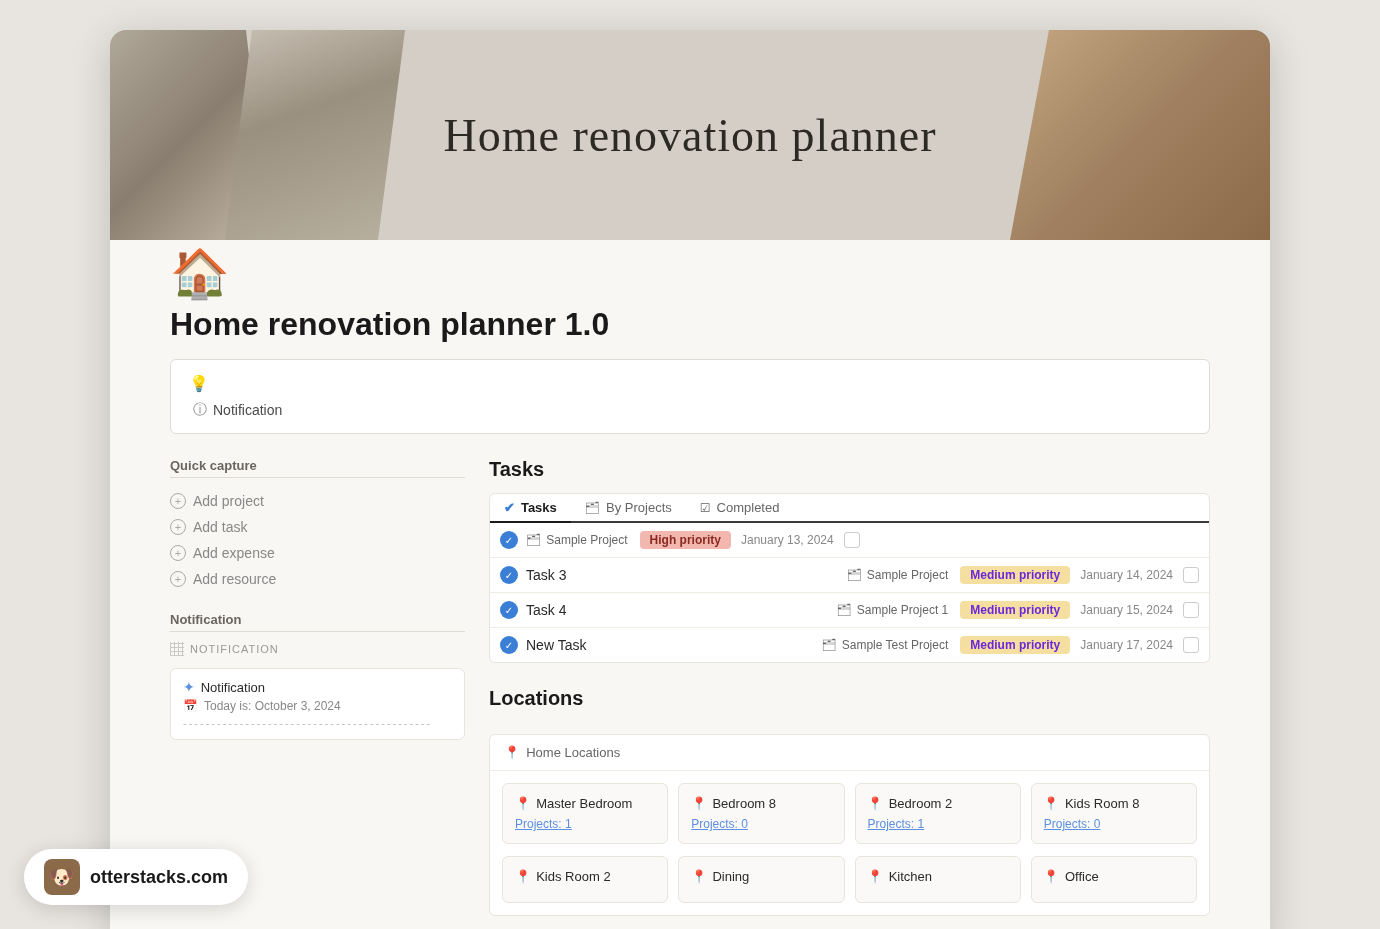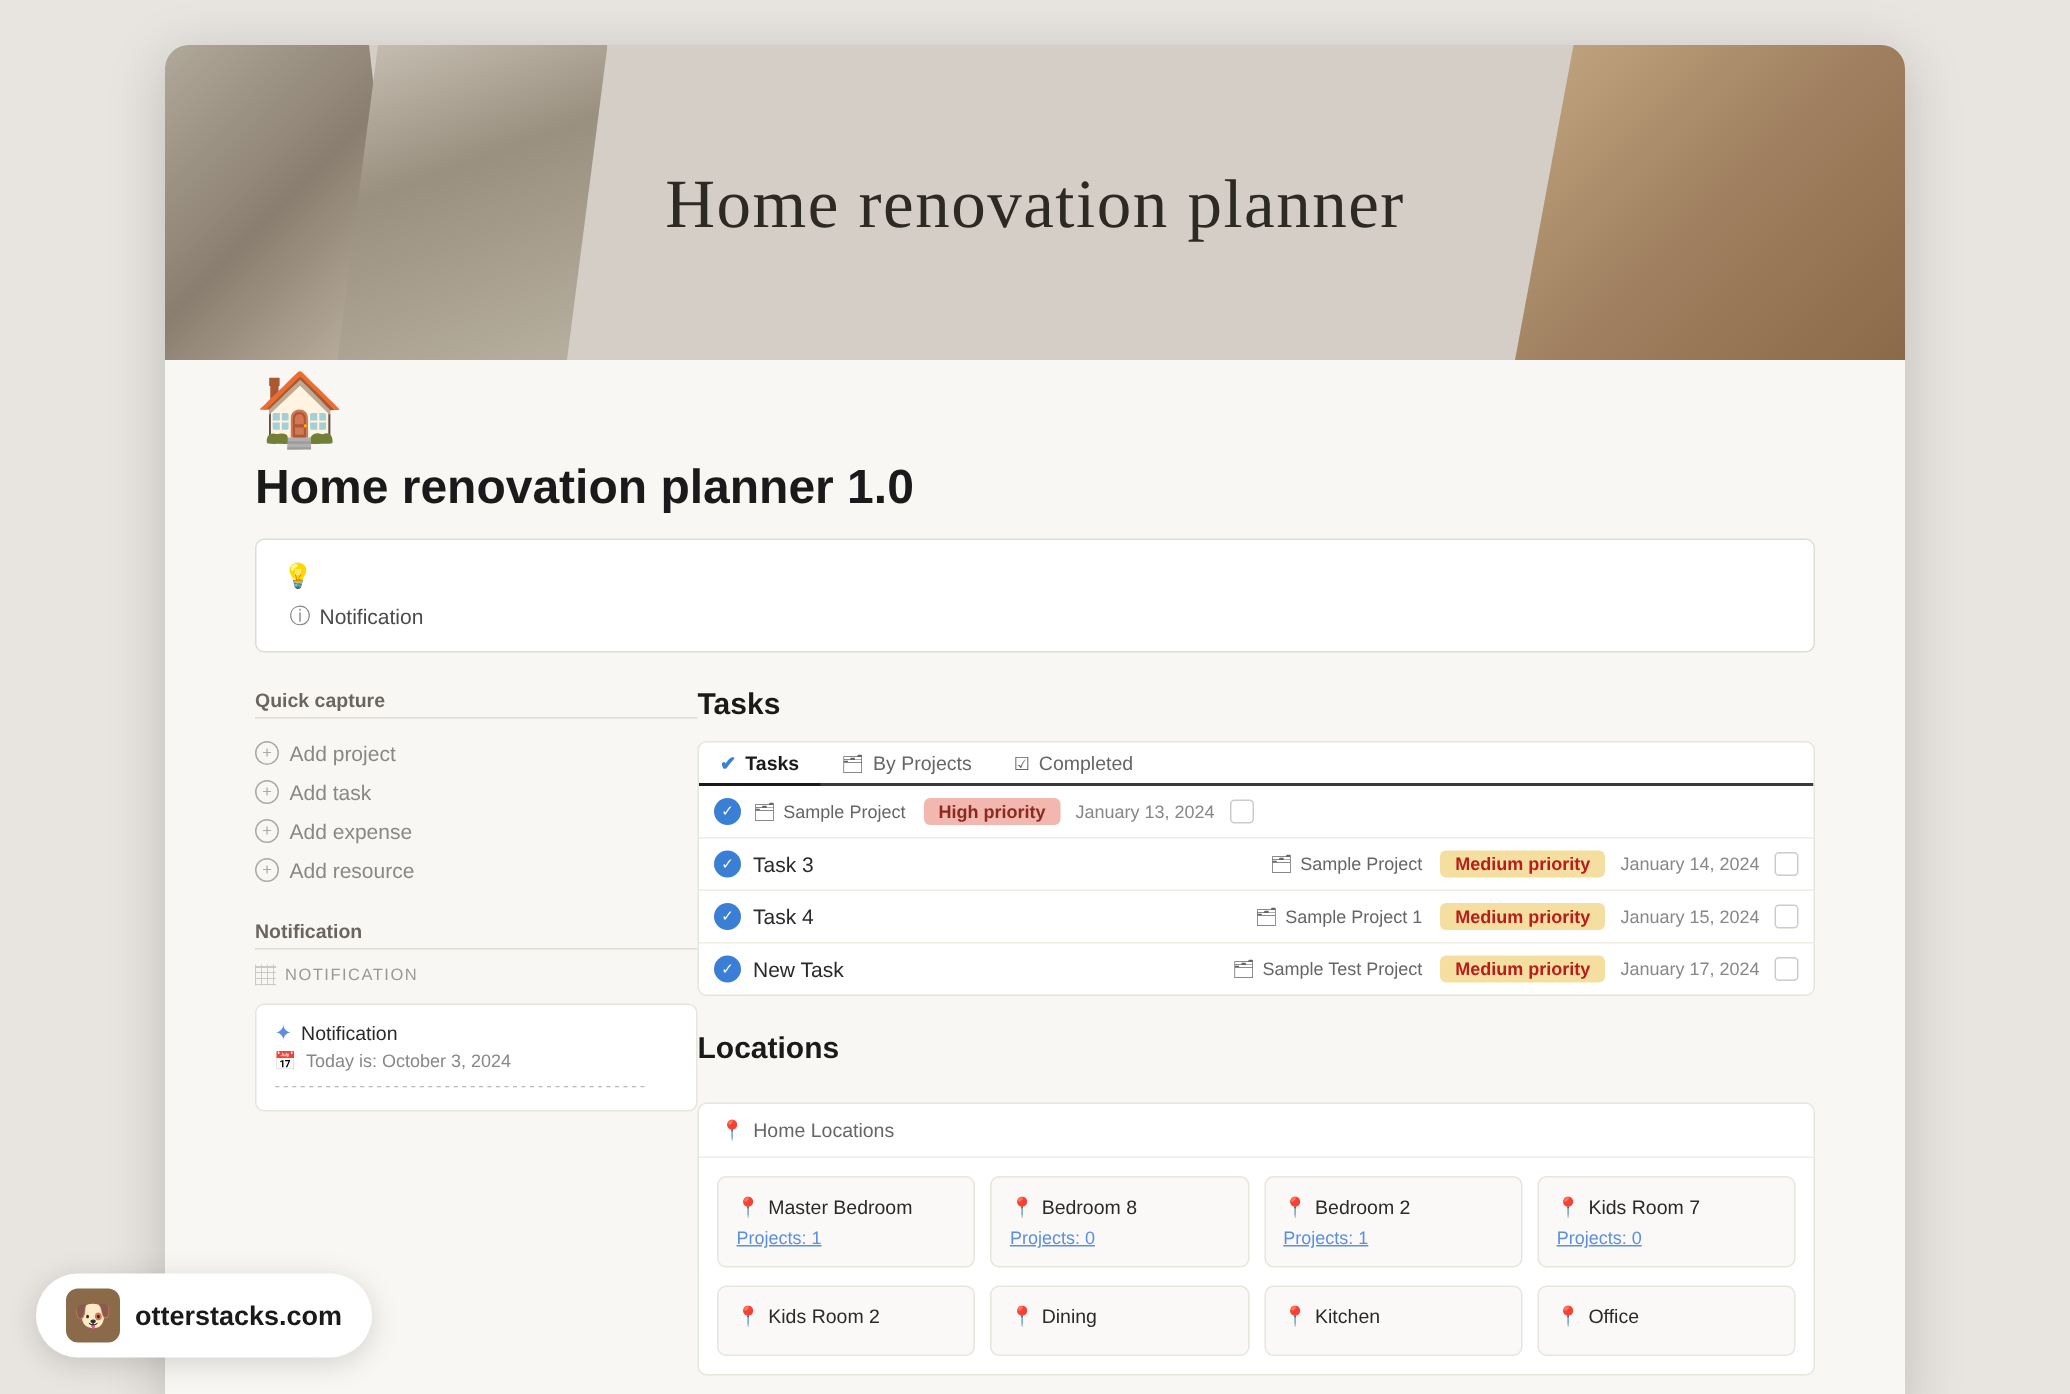--- a/index.html
+++ b/index.html
@@ -106,20 +106,21 @@
       align-items: center;
       gap: 6px;
       font-size: 14px;
       color: #4a4a4a;
       margin-left: 4px;
     }
     
     .two-col {
       display: grid;
       grid-template-columns: 295px 1fr;
+      gap: 24px;
     }
     
     .left-col {}
     .section-title {
       font-size: 13px;
       font-weight: 600;
       color: #6b6560;
       margin-bottom: 10px;
       border-bottom: 1px solid #e0dbd4;
       padding-bottom: 4px;
@@ -268,21 +269,21 @@
       font-size: 12px;
       font-weight: 700;
       margin-right: 10px;
     }
     .priority-high {
       background: #f2b8b0;
       color: #8b2a20;
     }
     .priority-medium {
       background: #f5dfa0;
-      color: #b91c1c;
+      color: #6d28d9;
     }
     .task-date {
       font-size: 12px;
       color: #888;
       margin-right: 10px;
       white-space: nowrap;
     }
     .task-checkbox {
       width: 16px;
       height: 16px;
@@ -544,21 +545,21 @@
               <div class="location-card">
                 <div class="location-card-title">
                   <span>📍</span>
                   <span>Bedroom 2</span>
                 </div>
                 <div class="location-projects-count">Projects: 1</div>
               </div>
               <div class="location-card">
                 <div class="location-card-title">
                   <span>📍</span>
-                  <span>Kids Room 7</span>
+                  <span>Kids Room 8</span>
                 </div>
                 <div class="location-projects-count">Projects: 0</div>
               </div>
             </div>
 
             <div class="location-row2">
               <div class="location-card">
                 <div class="location-card-title">
                   <span>📍</span>
                   <span>Kids Room 2</span>

